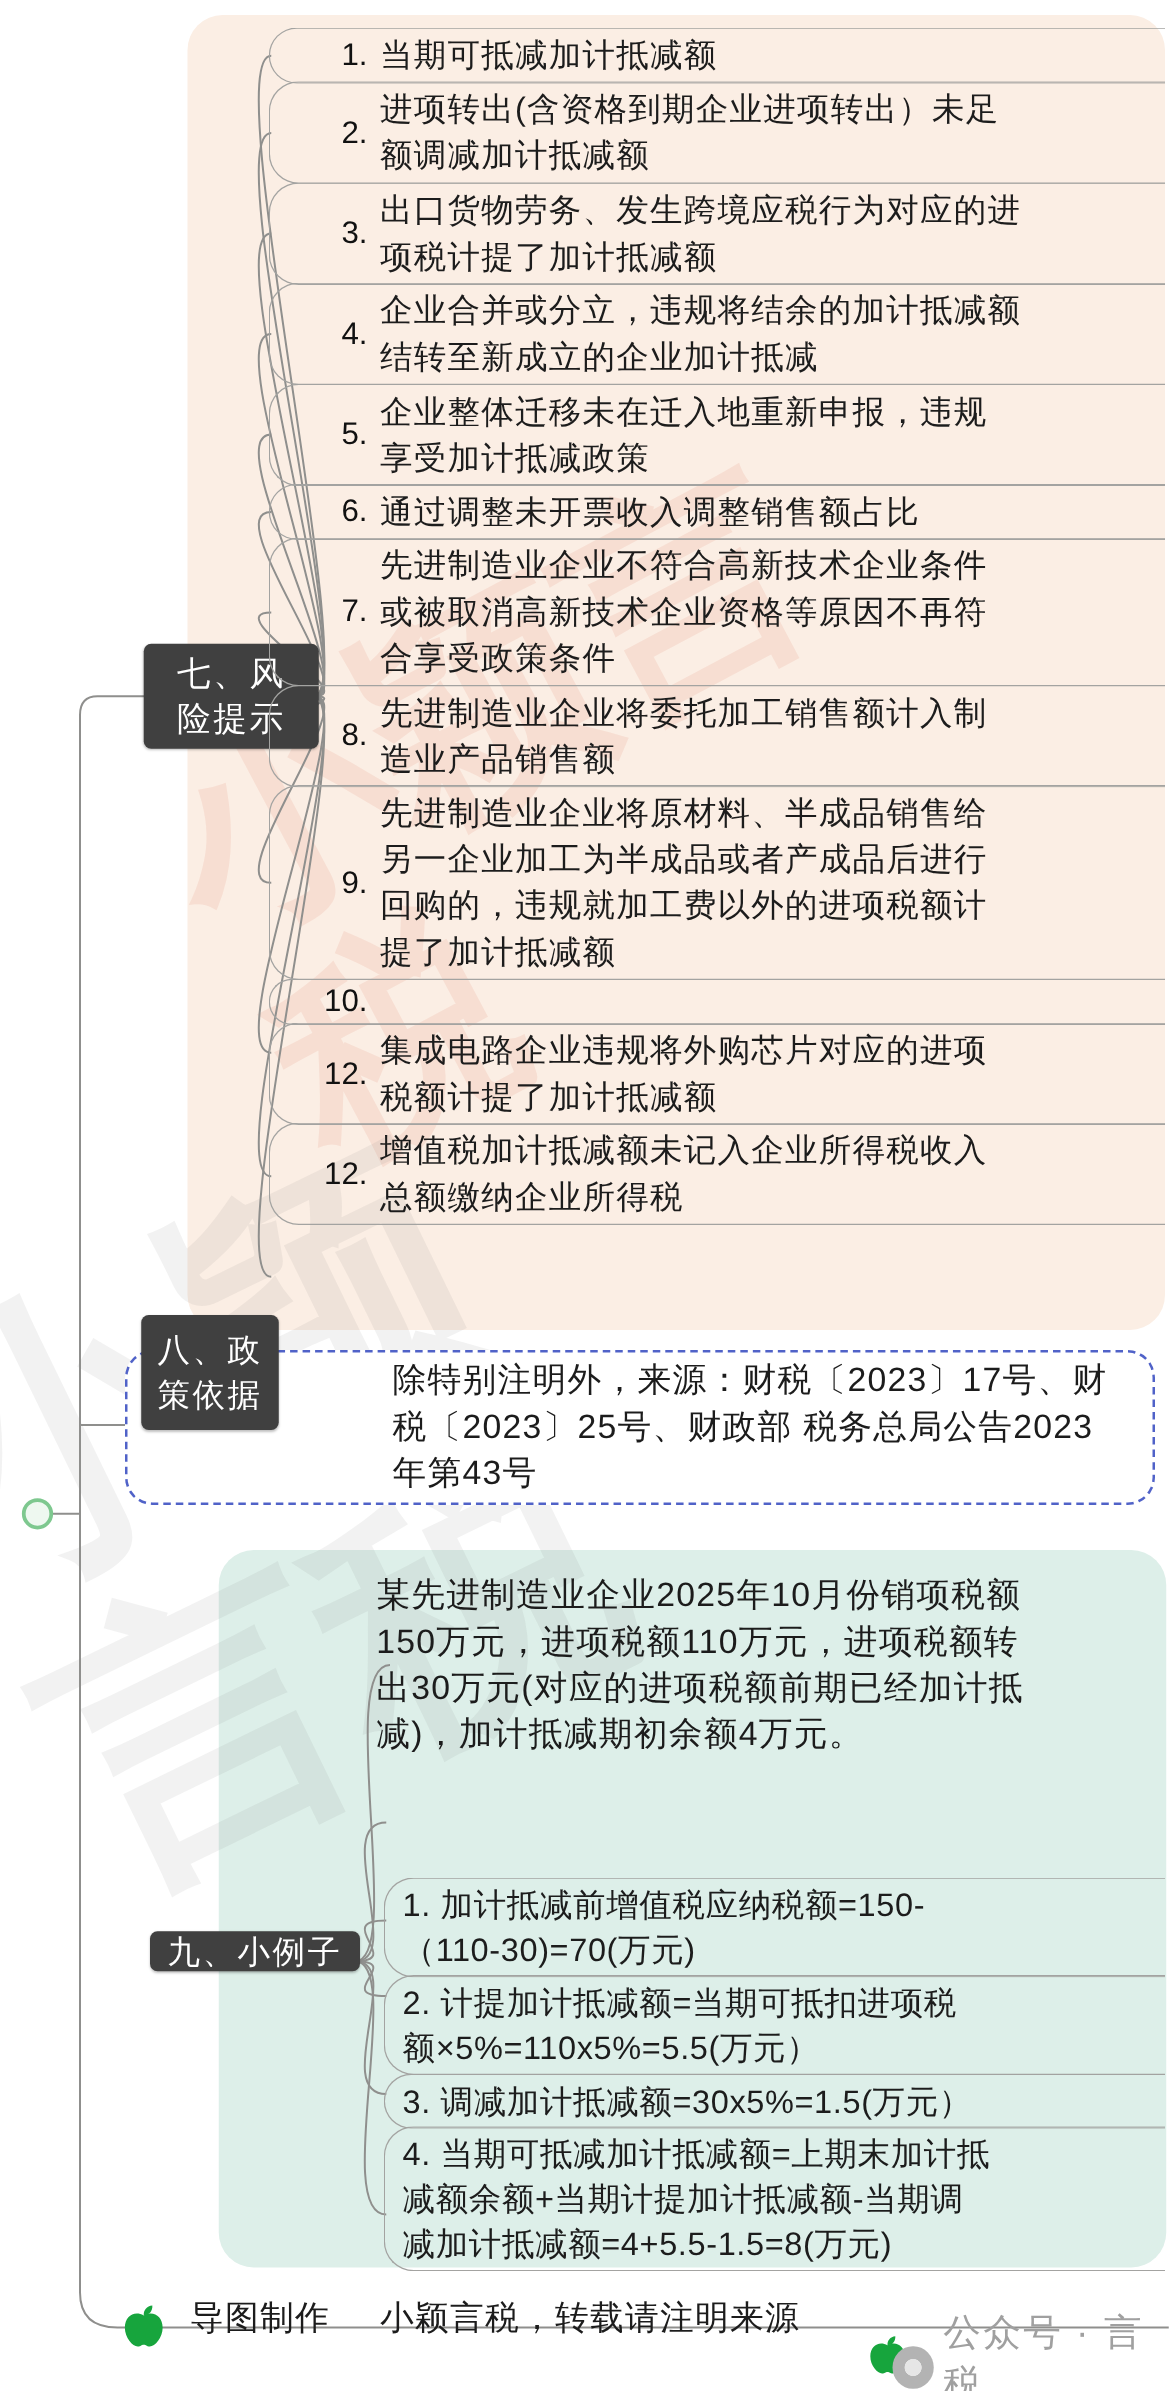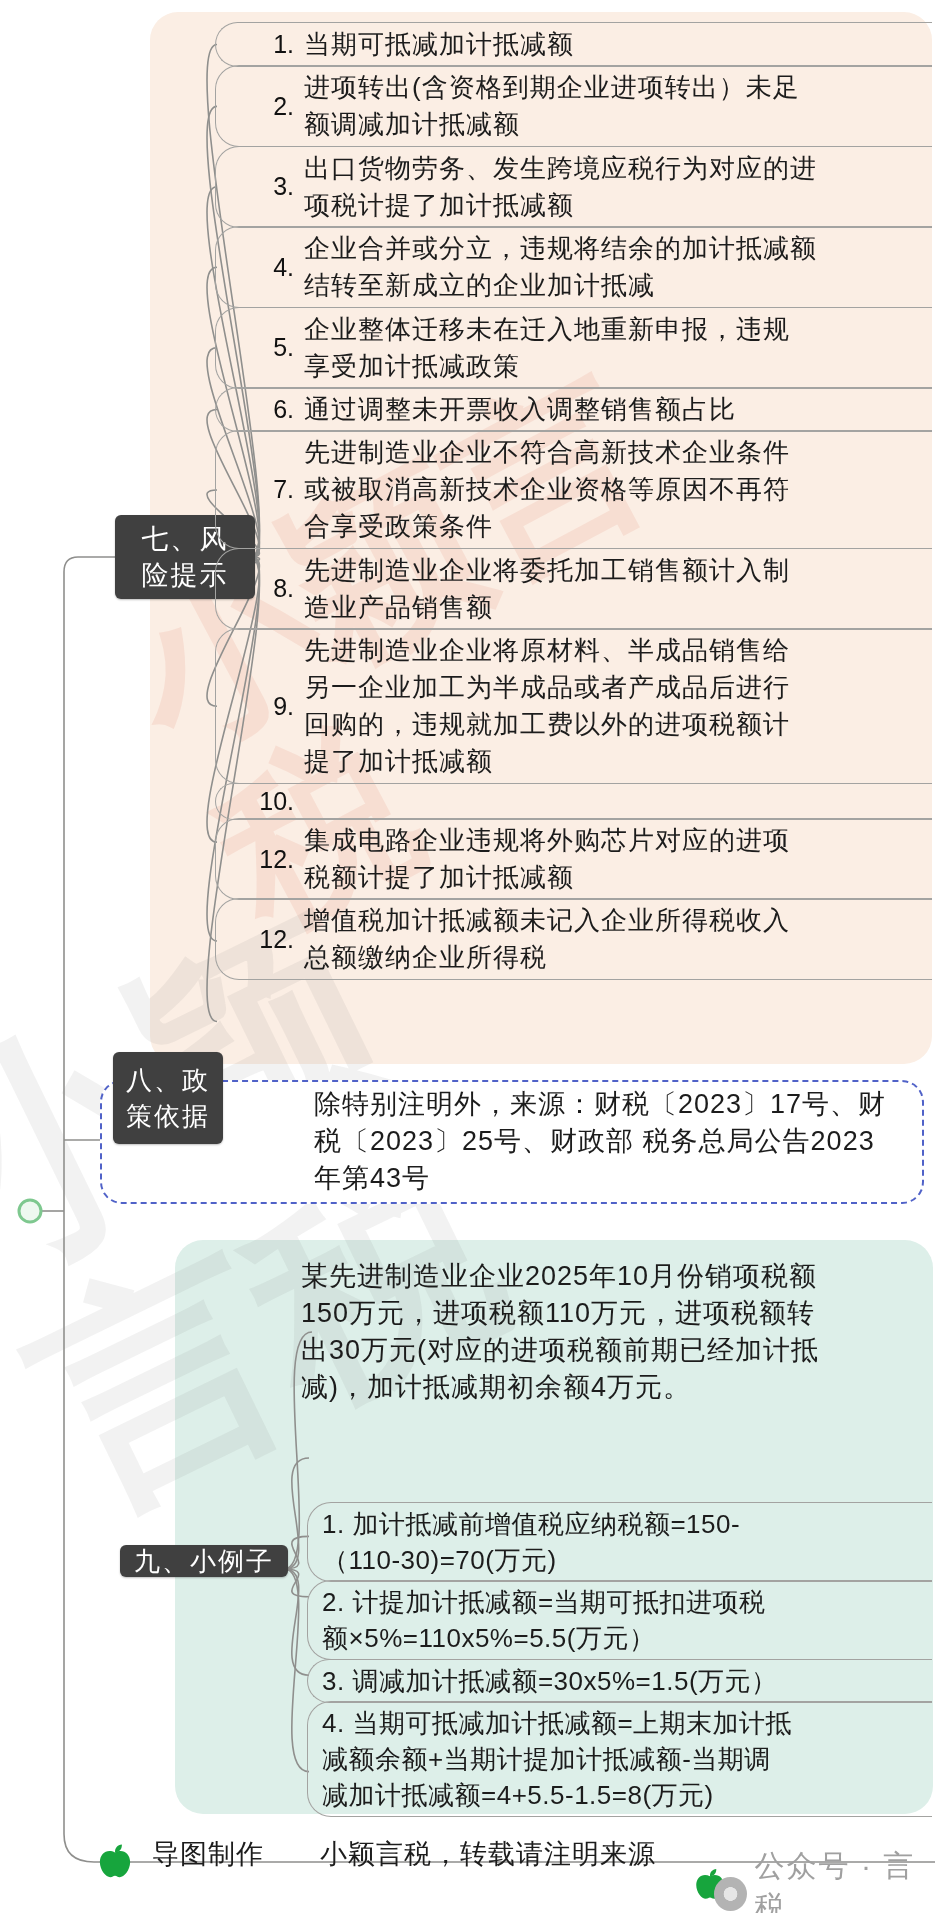--- a/index.html
+++ b/index.html
@@ -30,21 +30,21 @@
   .b7-item .txt{flex:1;font-size:26px;line-height:37px;letter-spacing:1px;white-space:pre-line;}
   .b9-item{padding:3px 0 3px 14px;font-size:26px;line-height:36px;letter-spacing:0.5px;white-space:pre-line;}
   #box8{position:absolute;z-index:2;left:100px;top:1080px;width:820px;height:120px;
         border:2px dashed #5062c8;border-radius:22px;background:#ffffff;}
   #text8{position:absolute;z-index:3;left:287px;top:1086px;width:620px;
          font-size:27px;line-height:37px;letter-spacing:1px;white-space:pre-line;margin-left:27px;}
   #intro9{position:absolute;z-index:3;left:301px;top:1258px;width:615px;
           font-size:27px;line-height:37px;letter-spacing:1px;white-space:pre-line;}
   #footer{position:absolute;z-index:3;left:0;top:1830px;width:939px;height:83px;}
   .apple{display:inline-block;}
-  #maker{position:absolute;left:152px;top:6px;display:flex;gap:56px;font-size:27px;letter-spacing:1px;}
+  #maker{position:absolute;left:152px;top:6px;display:flex;gap:40px;font-size:27px;letter-spacing:1px;}
   #apple-left{position:absolute;left:93px;top:10px;}
   #logo{position:absolute;left:690px;top:16px;display:flex;align-items:center;}
   #logo-circle{width:34px;height:34px;border-radius:50%;margin-left:-16px;margin-top:14px;
                background:radial-gradient(circle at 50% 50%, #e6e6e6 28%, #b3b3b3 30%);}
   #logo-text{font-size:30px;color:#a0a0a0;margin-left:8px;letter-spacing:2px;}
 </style>
 </head>
 <body>
 
 <div id="page">

